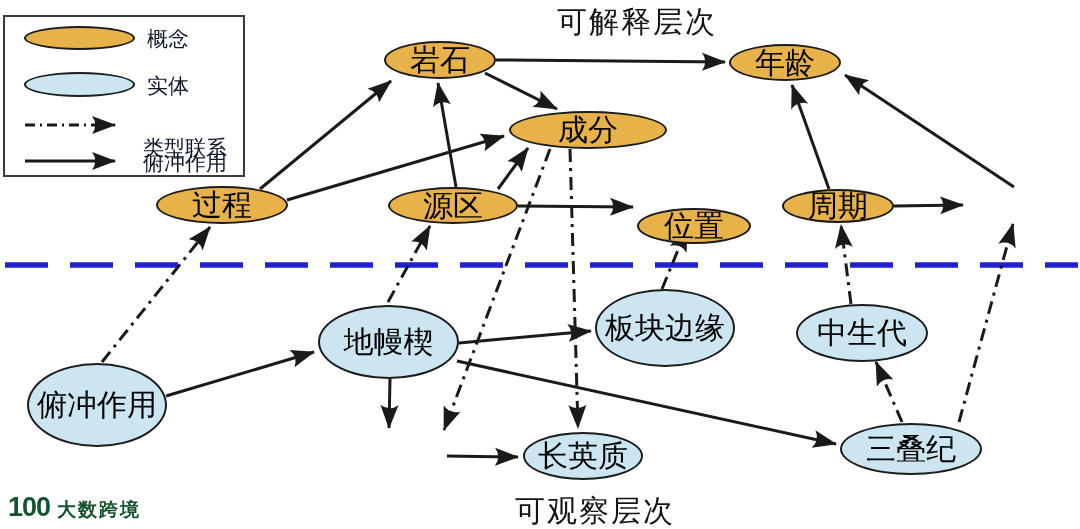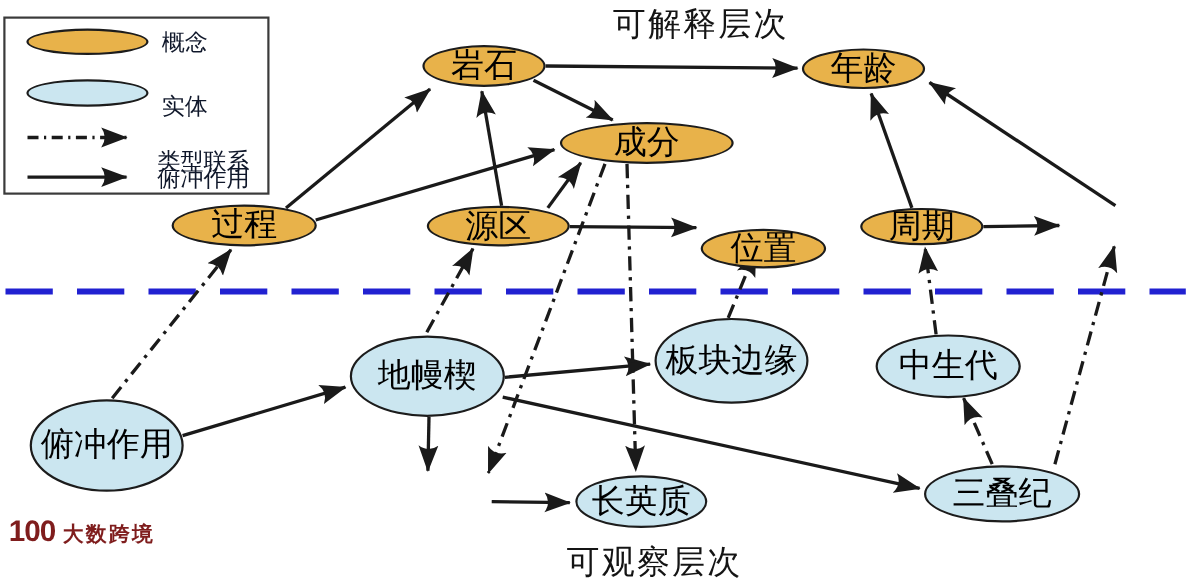--- a/index.html
+++ b/index.html
@@ -37,23 +37,23 @@
     border:2.5px solid #1c1c1c; border-radius:50%;
   }
   .legend .swatch.concept { left:19px; top:9px;  width:111px; height:24px; }
   .legend .swatch.entity  { left:19px; top:55px; width:111px; height:25px; }
   .legend .lg-label {
     position:absolute; font-size:21px; line-height:1; color:#0f172a; white-space:nowrap;
   }
   .legend svg.lg-arrow { position:absolute; left:18px; overflow:visible; }
 
   .watermark {
-    position:absolute; z-index:1; left:8px; top:468px;
+    position:absolute; z-index:1; left:8px; top:492px;
     display:flex; align-items:baseline; gap:7px;
-    color:#7f1d1d; white-space:nowrap;
+    color:#14532d; white-space:nowrap;
   }
   .watermark .wm-logo { font-size:27px; font-weight:700; letter-spacing:-1px; }
   .watermark .wm-text { font-size:19px; font-weight:700; letter-spacing:2px; }
 </style>
 </head>
 <body>
 
 <div class="canvas">
 
   <svg class="edges" width="1080" height="529" viewBox="0 0 1080 529">
@@ -92,21 +92,21 @@
   </svg>
 
   <div class="title" style="left:533px; top:2px;margin-left:24px;">可解释层次</div>
   <div class="title" style="left:515px; top:491px;">可观察层次</div>
 
   <div class="legend">
     <div class="swatch concept" style="background:#e8b24a;"></div>
     <div class="lg-label" style="left:142px; top:11px;">概念</div>
 
     <div class="swatch entity" style="background:#cbe6f0;"></div>
-    <div class="lg-label" style="left:142px; top:58px;margin-top:12px;">实体</div>
+    <div class="lg-label" style="left:142px; top:58px;">实体</div>
 
     <svg class="lg-arrow" style="top:97px;" width="118" height="22" viewBox="0 0 118 22">
       <path d="M2,11 L92,11" fill="none" stroke="#1a1a1a" stroke-width="3" stroke-dasharray="10 5 2 5" marker-end="url(#arr)"></path>
     </svg>
     <div class="lg-label" style="left:138px; top:99px;margin-top:21px;">类型联系</div>
 
     <svg class="lg-arrow" style="top:133px;" width="118" height="22" viewBox="0 0 118 22">
       <path d="M2,11 L92,11" fill="none" stroke="#1a1a1a" stroke-width="3" marker-end="url(#arr)"></path>
     </svg>
     <div class="lg-label" style="left:138px; top:135px;">俯冲作用</div>

